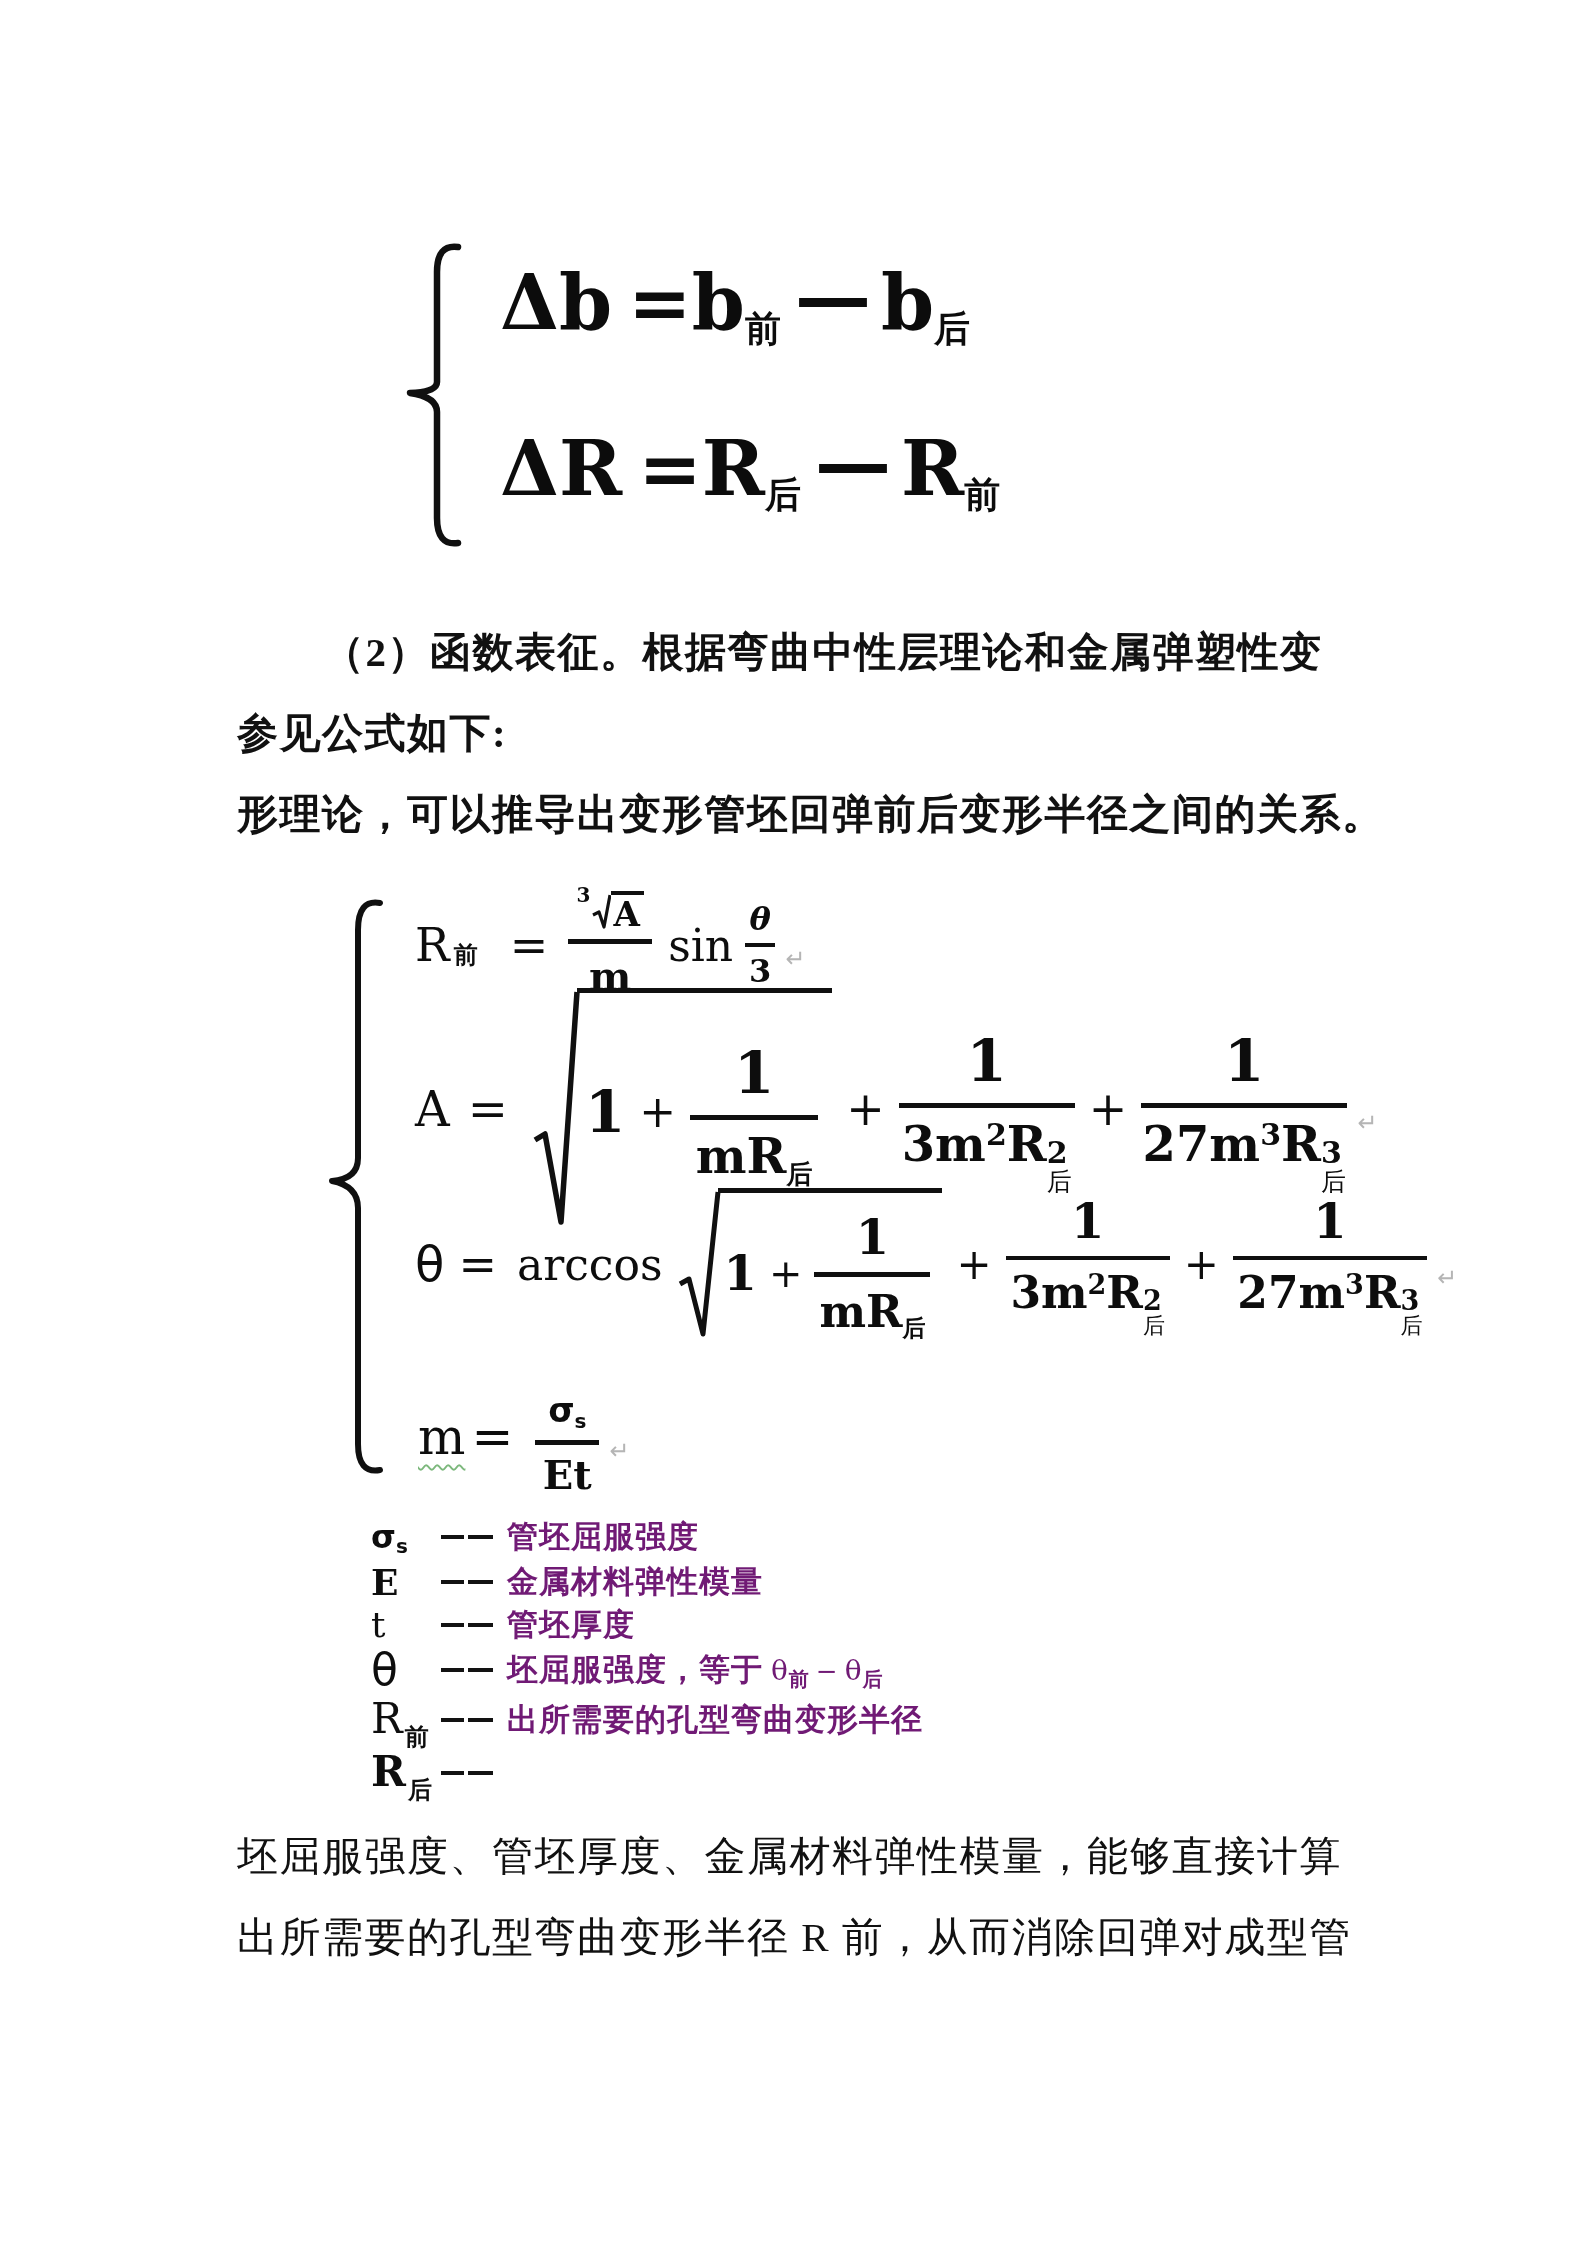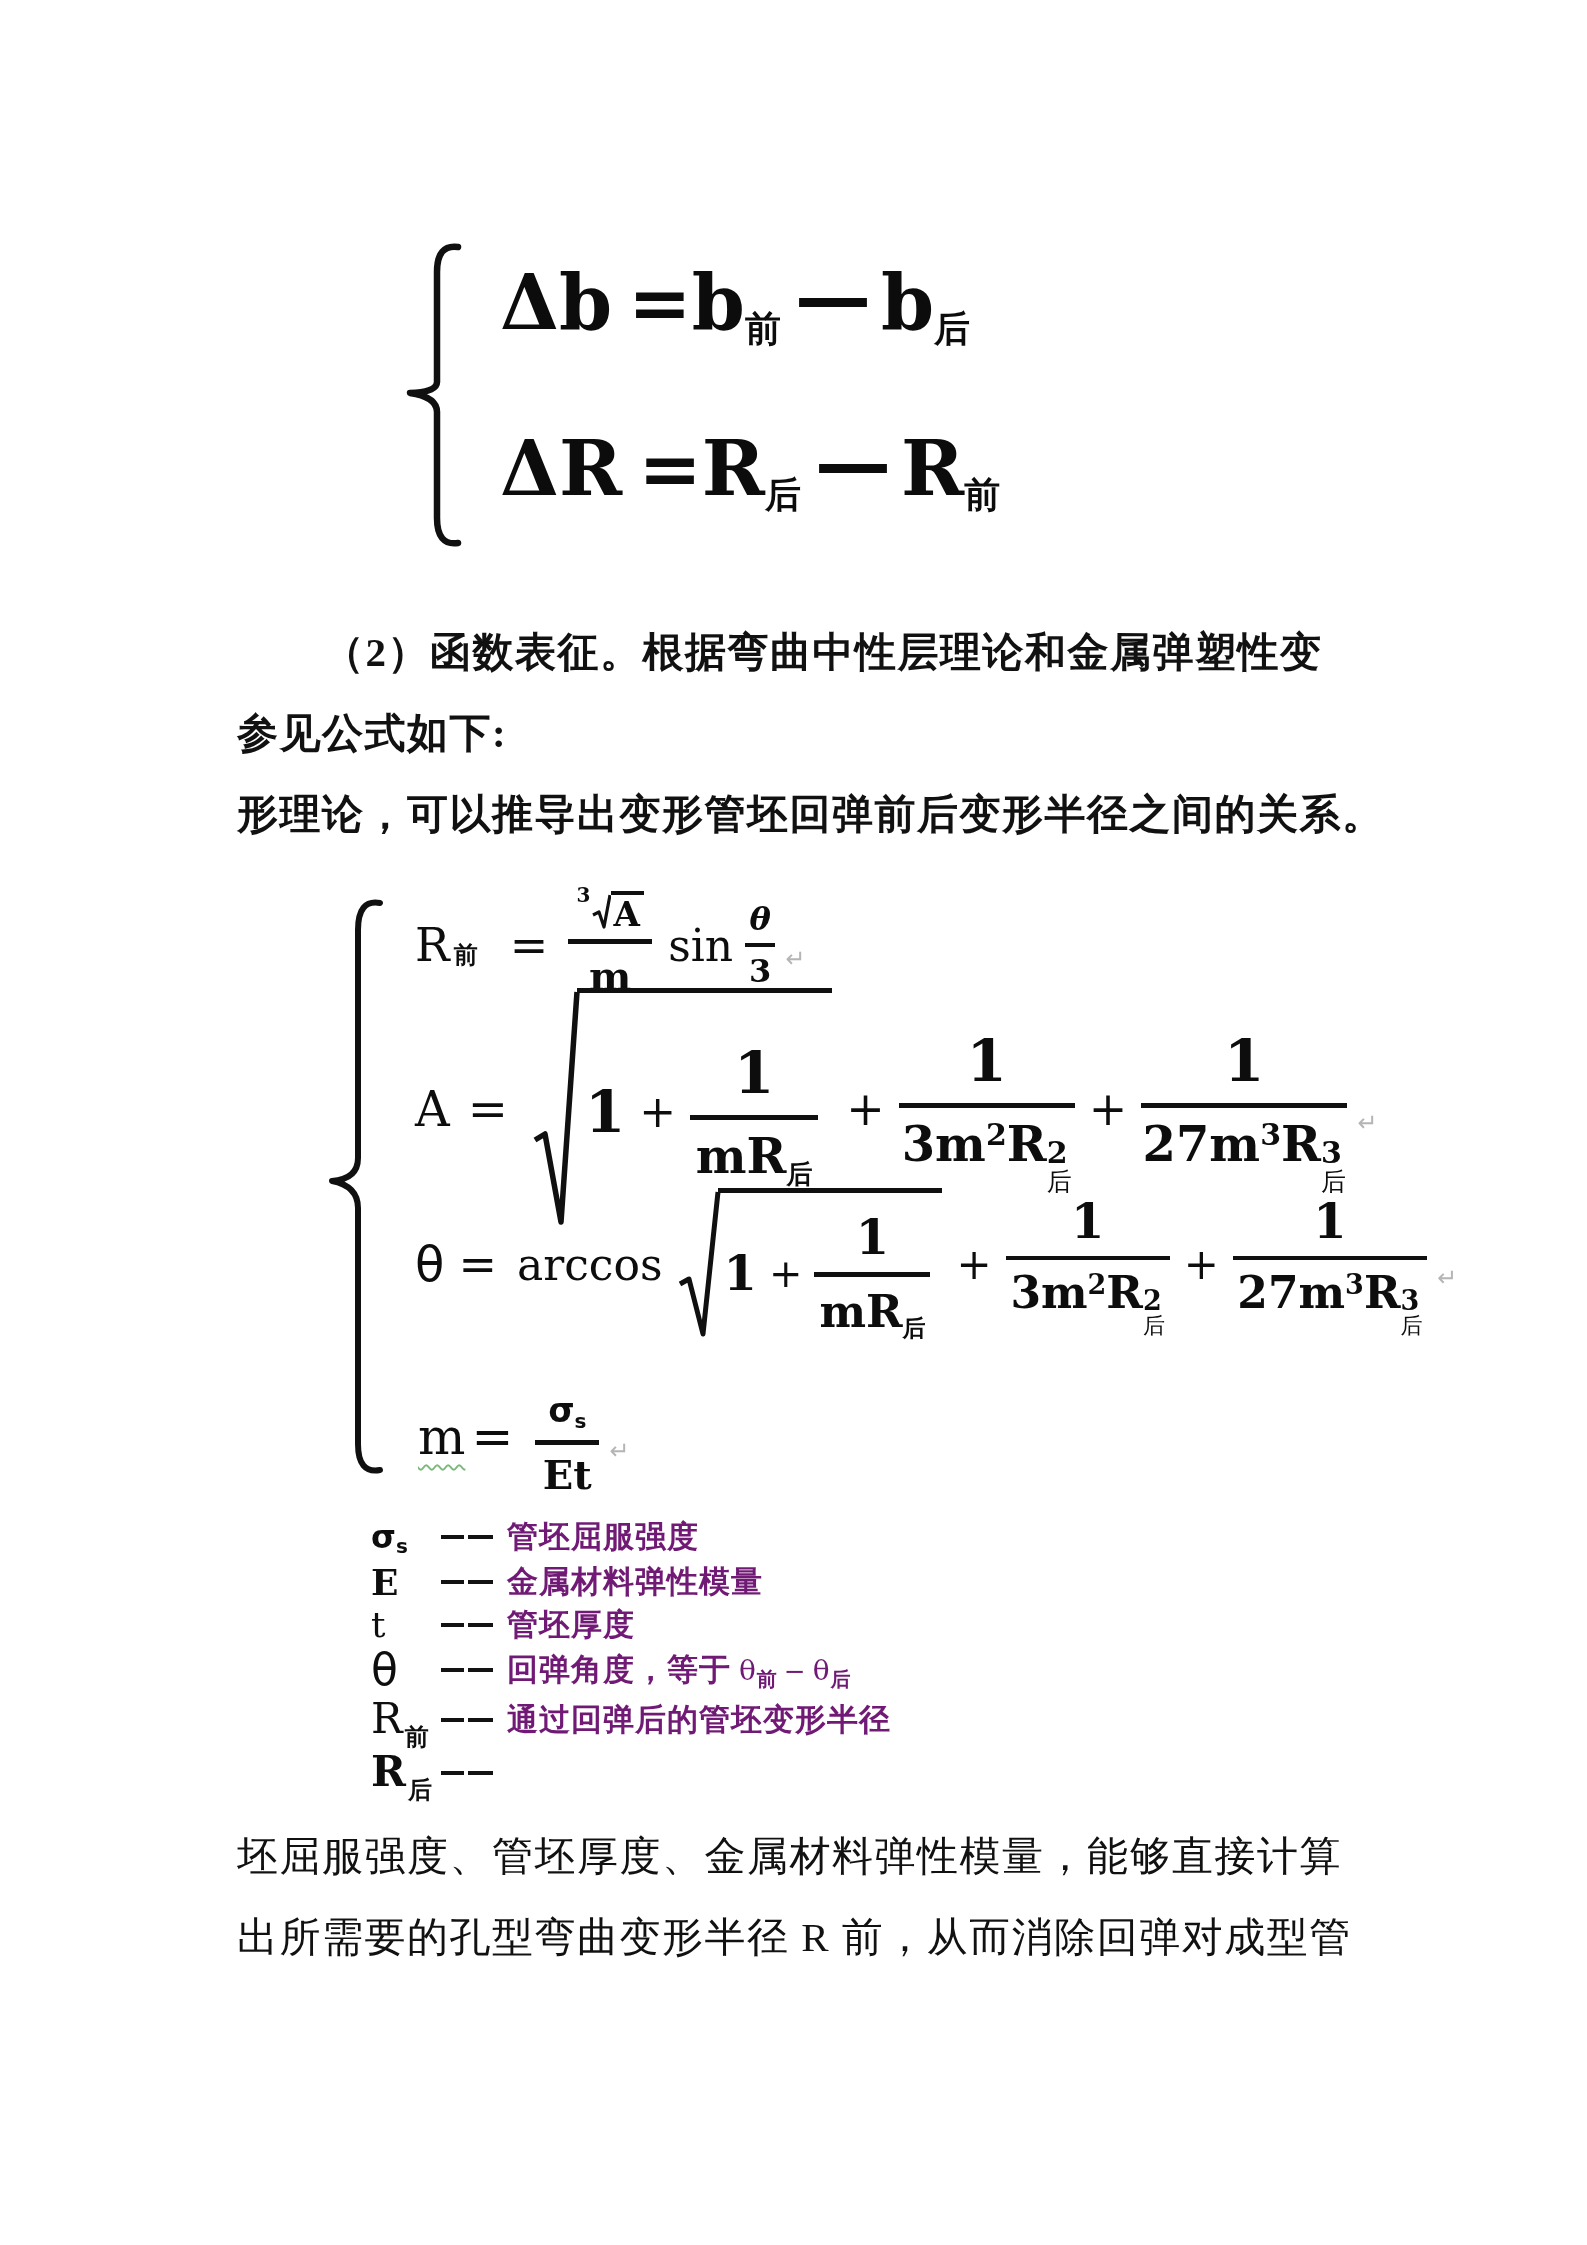--- a/index.html
+++ b/index.html
@@ -307,35 +307,35 @@
       </span>
       <span class="dash"></span>
       <span class="desc">管坯厚度</span>
     </div>
     <div class="lrow" style="height:47px;">
       <span class="symcell">
         <span class="sym-theta">θ</span>
       </span>
       <span class="dash"></span>
       <span class="desc">
-        <span>回弹角度，等于</span>
+        <span>坯屈服强度，等于</span>
         <span class="small-theta">θ</span>
         <span class="small-sub">前</span>
         <span class="small-minus">−</span>
         <span class="small-theta" style="margin-left:0;">θ</span>
         <span class="small-sub">后</span>
       </span>
     </div>
     <div class="lrow" style="height:53px;">
       <span class="symcell">
         <span class="sym-R">R</span>
         <span class="sym-cjk-sub">前</span>
       </span>
       <span class="dash"></span>
-      <span class="desc">通过回弹后的管坯变形半径</span>
+      <span class="desc">出所需要的孔型弯曲变形半径</span>
     </div>
     <div class="lrow" style="height:53px;">
       <span class="symcell">
         <span class="sym-R bold">R</span>
         <span class="sym-cjk-sub">后</span>
       </span>
       <span class="dash"></span>
     </div>
   </div>
 

